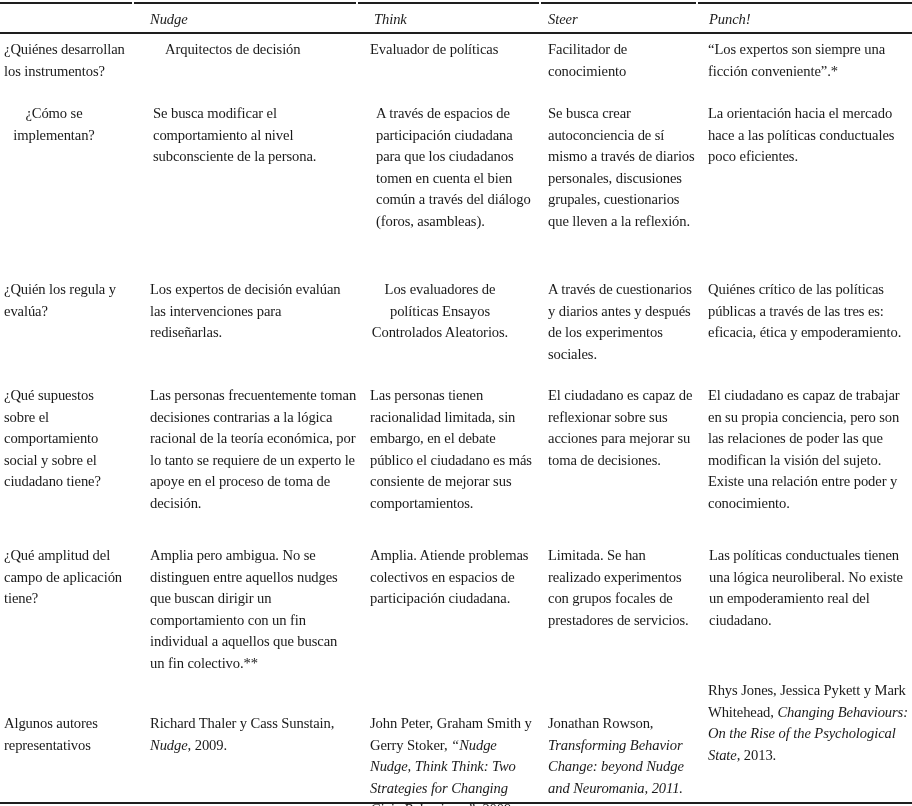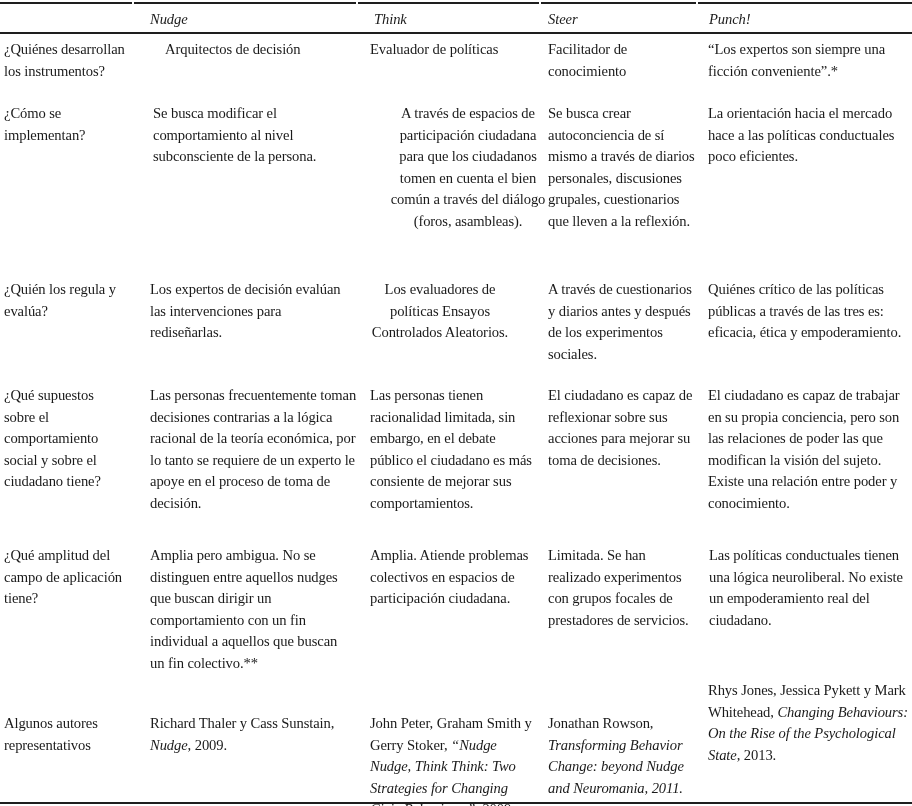--- a/index.html
+++ b/index.html
@@ -36,23 +36,23 @@
 <div class="cell hdr" style="left:374px;top:9px;">Think</div>
 <div class="cell hdr" style="left:548px;top:9px;">Steer</div>
 <div class="cell hdr" style="left:709px;top:9px;">Punch!</div>
 
 <div class="cell" style="left:4px;top:39px;width:140px;">¿Quiénes desarrollan los instrumentos?</div>
 <div class="cell" style="left:150px;top:39px;width:215px;margin-left:15px;">Arquitectos de decisión</div>
 <div class="cell" style="left:370px;top:39px;width:172px;">Evaluador de políticas</div>
 <div class="cell" style="left:548px;top:39px;width:120px;">Facilitador de conocimiento</div>
 <div class="cell" style="left:708px;top:39px;width:200px;">“Los expertos son siempre una ficción conveniente”.*</div>
 
-<div class="cell" style="left:4px;top:103px;width:100px;">¿Cómo se implementan?</div>
+<div class="cell" style="left:4px;top:103px;width:100px;text-align:center;">¿Cómo se implementan?</div>
 <div class="cell" style="left:153px;top:103px;width:175px;">Se busca modificar el comportamiento al nivel subconsciente de la persona.</div>
-<div class="cell" style="left:388px;top:103px;width:160px;text-align:center;">A través de espacios de participación ciudadana para que los ciudadanos tomen en cuenta el bien común a través del diálogo (foros, asambleas).</div>
+<div class="cell" style="left:376px;top:103px;width:160px;">A través de espacios de participación ciudadana para que los ciudadanos tomen en cuenta el bien común a través del diálogo (foros, asambleas).</div>
 <div class="cell" style="left:548px;top:103px;width:148px;">Se busca crear autoconciencia de sí mismo a través de diarios personales, discusiones grupales, cuestionarios que lleven a la reflexión.</div>
 <div class="cell" style="left:708px;top:103px;width:200px;">La orientación hacia el mercado hace a las políticas conductuales poco eficientes.</div>
 
 <div class="cell" style="left:4px;top:279px;width:128px;">¿Quién los regula y evalúa?</div>
 <div class="cell" style="left:150px;top:279px;width:205px;">Los expertos de decisión evalúan las intervenciones para rediseñarlas.</div>
 <div class="cell" style="left:370px;top:279px;width:140px;text-align:center;">Los evaluadores de políticas Ensayos Controlados Aleatorios.</div>
 <div class="cell" style="left:548px;top:279px;width:150px;">A través de cuestionarios y diarios antes y después de los experimentos sociales.</div>
 <div class="cell" style="left:708px;top:279px;width:204px;">Quiénes crítico de las políticas públicas a través de las tres es: eficacia, ética y empoderamiento.</div>
 
 <div class="cell" style="left:4px;top:385px;width:112px;">¿Qué supuestos sobre el comportamiento social y sobre el ciudadano tiene?</div>

